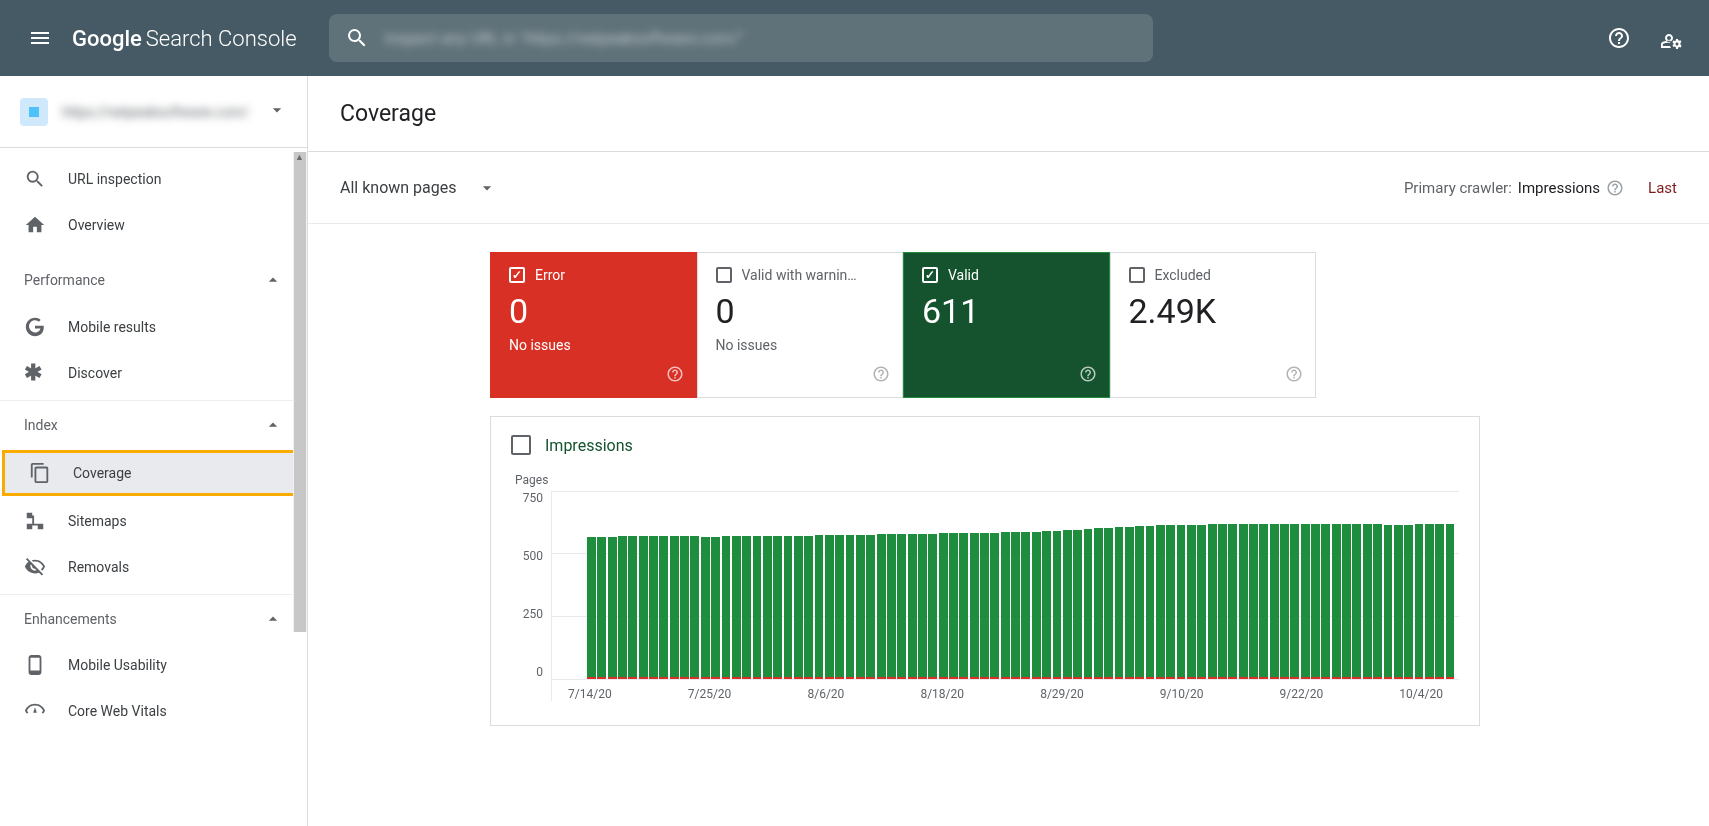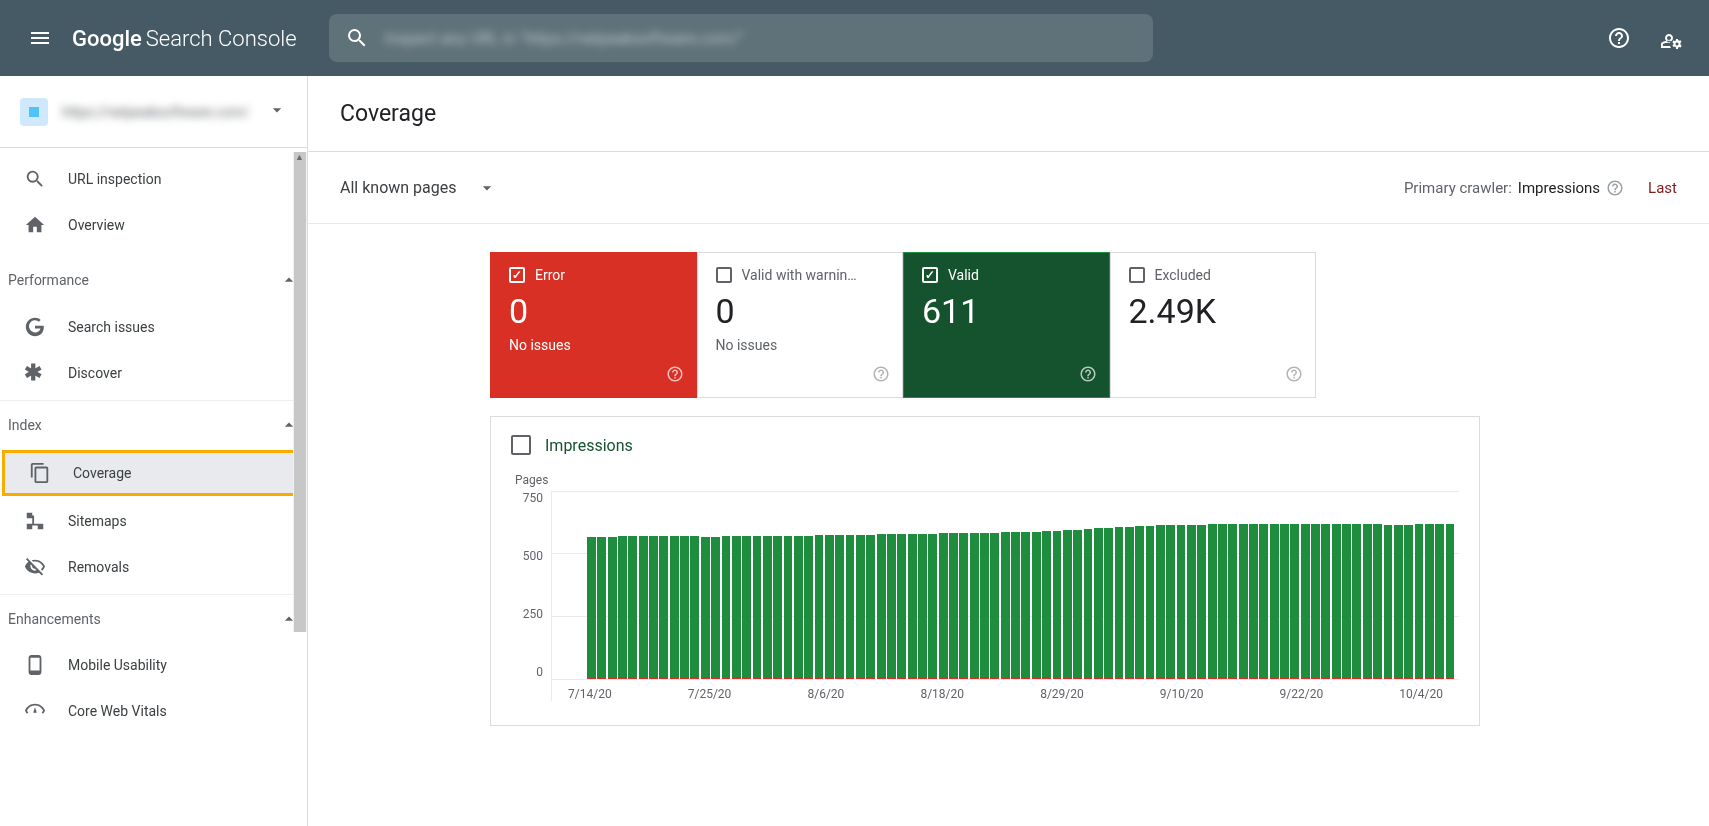--- a/index.html
+++ b/index.html
@@ -29,21 +29,21 @@
   .property { height:72px; display:flex; align-items:center; padding:0 20px; gap:14px; border-bottom:1px solid #dadce0; cursor:pointer; }
   .prop-ico { width:28px; height:28px; background:#cfe8fc; border-radius:4px; display:flex; align-items:center; justify-content:center; }
   .prop-ico::after { content:''; width:10px; height:10px; background:#4fc3f7; }
   .prop-name { flex:1; filter: blur(4px); color:#5f6368; font-size:14px; }
   .prop-caret svg { fill:#5f6368; width:20px; }
   
   .nav-item { height:46px; display:flex; align-items:center; padding:0 24px; gap:22px; cursor:pointer; font-size:14px; color:#3c4043; border-radius: 0 24px 24px 0; margin-right:8px; }
   .nav-item svg, .nav-item .mi { width:22px; height:22px; fill:#5f6368; color:#5f6368; flex-shrink:0; }
   .nav-item.selected { border:3px solid #f9ab00; margin:2px 6px 2px 2px; border-radius:0; background:#e8eaed; }
   
-  .nav-group { height:48px; display:flex; align-items:center; padding:0 8px; justify-content:space-between; color:#5f6368; font-size:14px; cursor:pointer; border-top:1px solid #eceff1; margin-top:4px; }
+  .nav-group { height:48px; display:flex; align-items:center; padding:0 24px; justify-content:space-between; color:#5f6368; font-size:14px; cursor:pointer; border-top:1px solid #eceff1; margin-top:4px; }
   .nav-group.first { border-top:none; margin-top:8px; }
   .nav-group svg { fill:#5f6368; width:20px; }
   
   
   .main { flex:1; display:flex; flex-direction:column; overflow:hidden; }
   .page-header { height:76px; border-bottom:1px solid #dadce0; display:flex; align-items:center; padding:0 32px; }
   .page-title { font-size:23px; color:#202124; font-weight:400; }
   
   .toolbar { height:72px; display:flex; align-items:center; padding:0 32px; border-bottom:1px solid #e8eaed; }
   .filter-dd { display:flex; align-items:center; gap:20px; font-size:16px; color:#3c4043; cursor:pointer;}
@@ -153,21 +153,21 @@
       <div class="nav-group first">
         <span>Performance</span>
         <svg viewBox="0 0 24 24">
             <path d="M7 14l5-5 5 5z"></path>
           </svg>
       </div>
       <div class="nav-item">
         <svg viewBox="0 0 24 24">
             <path d="M12 11v2.5h5.9c-.3 1.5-1.8 4.4-5.9 4.4-3.6 0-6.5-3-6.5-6.6S8.4 4.7 12 4.7c2 0 3.4.9 4.2 1.6l2-1.9C16.8 2.9 14.6 2 12 2 6.5 2 2 6.5 2 12s4.5 10 10 10c5.8 0 9.6-4.1 9.6-9.8 0-.7-.1-1.2-.2-1.7H12z"></path>
           </svg>
-        <span>Search issues</span>
+        <span>Mobile results</span>
       </div>
       <div class="nav-item">
         <span class="mi" style="font-size:22px; line-height:1; font-weight:bold;">✱</span>
         <span>Discover</span>
       </div>
 
       <div class="nav-group">
         <span>Index</span>
         <svg viewBox="0 0 24 24">
             <path d="M7 14l5-5 5 5z"></path>

